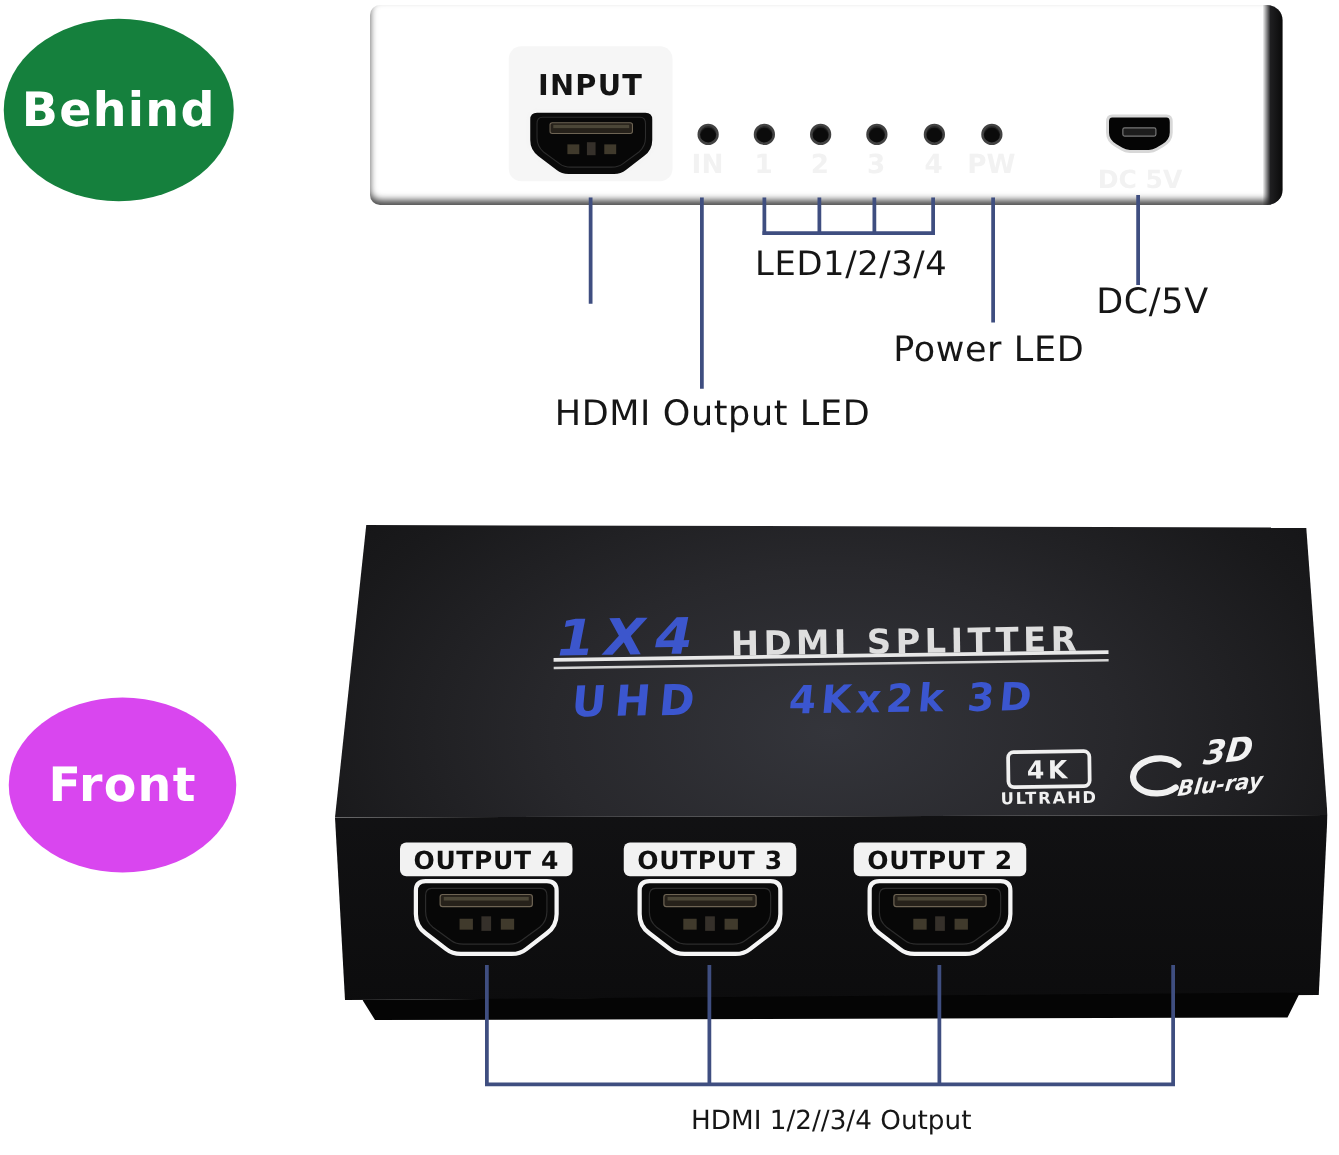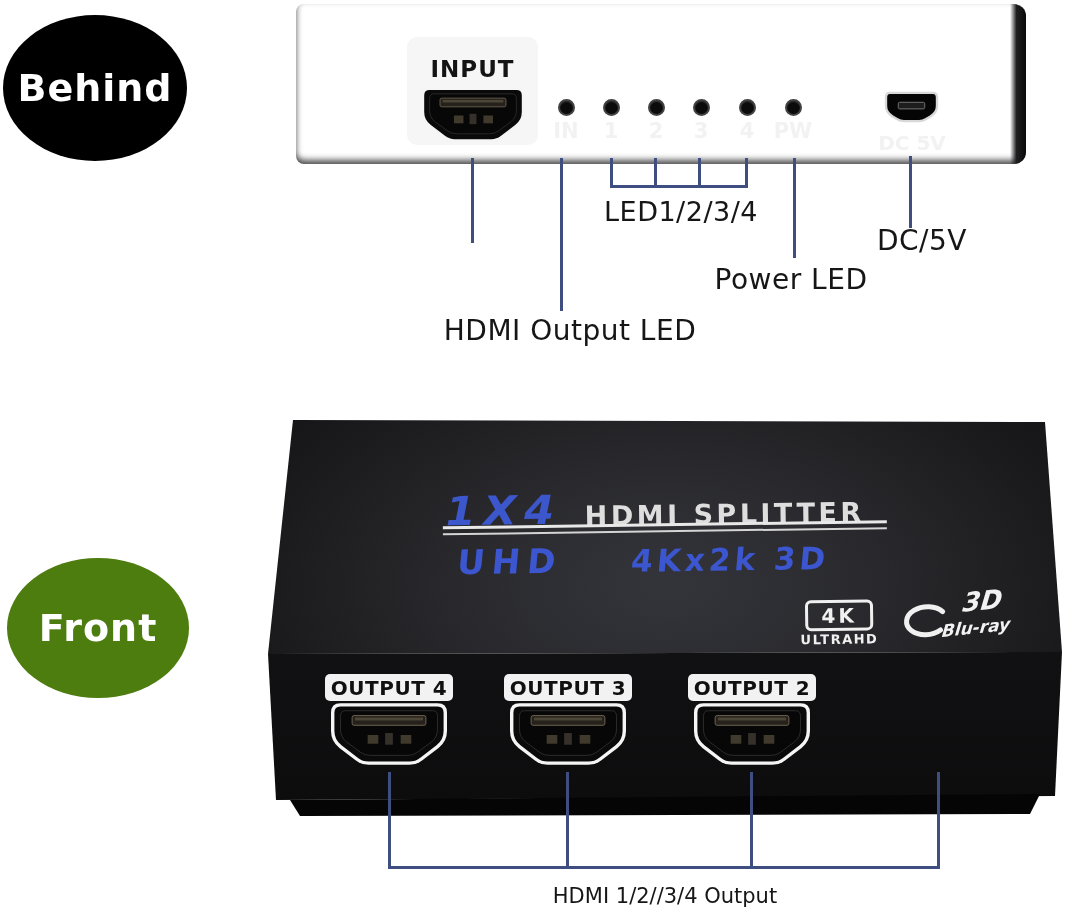--- a/index.html
+++ b/index.html
@@ -62,21 +62,21 @@
   .badge4k{position:absolute;left:520px;top:187px;width:100px;display:flex;flex-direction:column;
       align-items:center;}
   .badge4k .box{width:62px;height:25px;border:3px solid #f0f0f0;border-radius:6px;display:flex;
       align-items:center;justify-content:center;font-size:20px;font-weight:bold;color:#f0f0f0;
       letter-spacing:3px;}
   .badge4k .sub{font-size:13px;font-weight:bold;color:#f0f0f0;letter-spacing:1.5px;margin-top:1px;}
 
   .bluray{position:absolute;left:630px;top:178px;transform:rotate(-5deg);}
 
   .out-group{position:absolute;width:150px;display:flex;flex-direction:column;align-items:center;z-index:2;}
-  .out-label{width:128px;height:27px;background:#f2f2f2;border-radius:5px;display:flex;align-items:center;
+  .out-label{width:138px;height:27px;background:#f2f2f2;border-radius:5px;display:flex;align-items:center;
       justify-content:center;font-size:20px;font-weight:bold;color:#101010;letter-spacing:.5px;}
   .out-port{margin-top:1px;}
 
   .bottom-caption{z-index:3;color:#161616;font-size:21px;text-align:center;}
 </style>
 </head>
 <body>
 
 <svg width="0" height="0" style="position:absolute">
   <defs>
@@ -91,21 +91,21 @@
     </symbol>
     <symbol id="usbport" viewBox="0 0 60 36">
       <path d="M7 3 H53 Q57 3 57 8 V17 Q57 24 50 28 L45 31 Q42 33 38 33 H22 Q18 33 15 31 L10 28 Q3 24 3 17 V8 Q3 3 7 3 Z" fill="#050505" stroke="#d8d8d8" stroke-width="2.5"></path>
       <rect x="16" y="13" width="28" height="7" rx="1.5" fill="#1d1d1d" stroke="#777" stroke-width="1"></rect>
     </symbol>
   </defs>
 </svg>
 
 <div id="canvas">
 
-  <div class="abs oval" style="left:3px;top:15px;width:184px;height:146px;background:#000000;">
+  <div class="abs oval" style="left:3px;top:15px;width:184px;height:146px;background:#15803d;">
     <span>Behind</span>
   </div>
 
   <div class="abs rear-device texture">
     <div class="bevel-r"></div>
 
     <div class="input-card">
       <div class="cap">INPUT</div>
       <svg width="112" height="62" style="margin-top:4px">
         <use href="#hdmiport"></use>
@@ -151,21 +151,21 @@
   <div class="abs lline" style="left:745px;top:158px;width:3px;height:30px"></div>
   <div class="abs lline" style="left:610px;top:185px;width:138px;height:3px"></div>
   <div class="abs lline" style="left:793px;top:158px;width:3px;height:100px"></div>
   <div class="abs lline" style="left:909px;top:156px;width:3px;height:72px"></div>
 
   <div class="abs ann" style="left:430px;top:314px;width:280px">HDMI Output LED</div>
   <div class="abs ann" style="left:581px;top:196px;width:200px;font-size:27px">LED1/2/3/4</div>
   <div class="abs ann" style="left:691px;top:263px;width:200px">Power LED</div>
   <div class="abs ann" style="left:832px;top:224px;width:180px">DC/5V</div>
 
-  <div class="abs oval" style="left:7px;top:558px;width:182px;height:140px;background:#4d7c0f;">
+  <div class="abs oval" style="left:7px;top:558px;width:182px;height:140px;background:#d946ef;">
     <span>Front</span>
   </div>
 
   <div class="abs front-device">
     <div class="face face-top texture"></div>
     <div class="face face-front texture"></div>
     <div class="face face-base"></div>
 
     <div class="topface-content">
       <div class="model-1x4">1X4</div>

